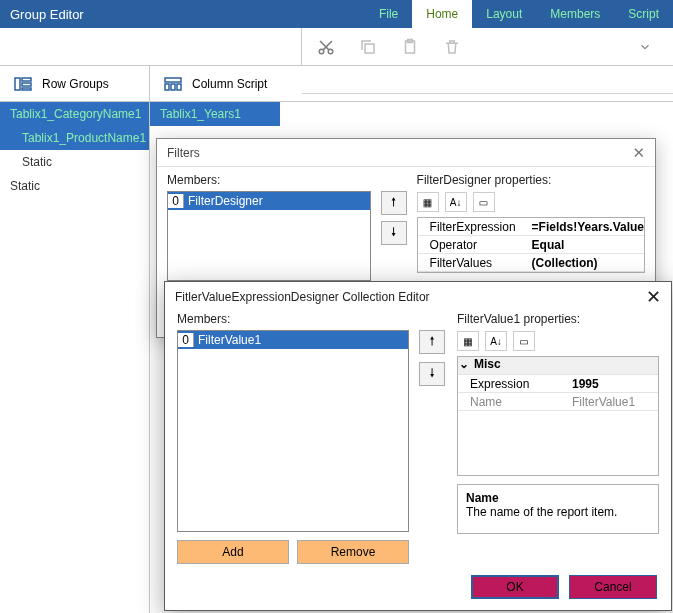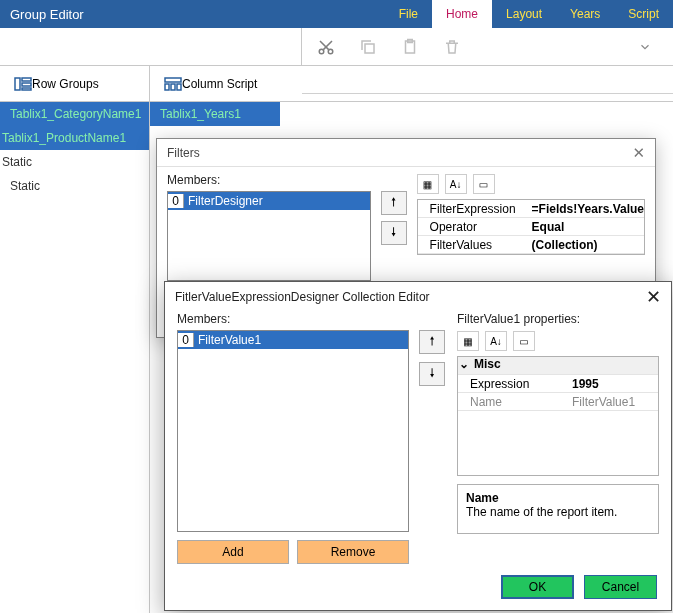--- a/index.html
+++ b/index.html
@@ -2,42 +2,42 @@
 <html><head>
 <meta charset="utf-8">
 <style>
 * { box-sizing: border-box; margin: 0; padding: 0; font-family: "Segoe UI", Tahoma, sans-serif; font-size: 12px; }
 html, body { width: 673px; height: 613px; overflow: hidden; background: #fff; }
 
 .titlebar { height: 28px; background: #2a609f; color: #fff; display: flex; align-items: center; padding-left: 10px; gap: 16px; }
 .titlebar .title { flex: 0 0 auto; font-size: 13px; }
 .titlebar .spacer { flex: 1; }
 .titlebar .menu { display: flex; align-items: stretch; height: 28px; }
-.titlebar .menu .item { display: flex; align-items: center; padding: 0 14px; color: #fde047; cursor: pointer; }
-.titlebar .menu .item.active { background: #fff; color: #be185d; }
+.titlebar .menu .item { display: flex; align-items: center; padding: 0 14px; color: #86efac; cursor: pointer; }
+.titlebar .menu .item.active { background: #fff; color: #4d7c0f; }
 
 .toolbar-row { height: 38px; background: #fff; display: flex; align-items: center; border-bottom: 1px solid #c8c8c8; }
 .toolbar-row .left { width: 302px; height: 100%; border-right: 1px solid #c8c8c8; }
 .toolbar-row .right { flex: 1; display: flex; align-items: center; padding-left: 14px; gap: 22px; }
 .tool-icon { width: 20px; height: 20px; color: #7e7e7e; display: flex; align-items: center; justify-content: center; }
 .tool-icon.disabled { color: #bfbfbf; }
 .chev { margin-left: auto; margin-right: 18px; color: #888; }
 
 .groups-header { height: 36px; display: flex; border-bottom: 1px solid #c8c8c8; }
-.gh-left, .gh-right { display: flex; align-items: center; padding-left: 14px; }
+.gh-left, .gh-right { display: flex; align-items: center; gap: 10px; padding-left: 14px; }
 .gh-left { width: 150px; border-right: 1px solid #c8c8c8; }
 .gh-right { flex: 1; }
 .gh-icon { width: 18px; height: 14px; color: #2a609f; }
 
 .groups-body { display: flex; height: calc(613px - 28px - 38px - 36px); position: relative; }
 .gb-left { width: 150px; border-right: 1px solid #c8c8c8; }
 .gb-right { flex: 1; position: relative; }
 .tree-item { height: 24px; display: flex; align-items: center; padding-left: 10px; color: #333; }
 .tree-item.sel { background: #2e6fc0; color: #86efac; }
-.tree-item.lvl1 { padding-left: 2px; }
+.tree-item.lvl1 { padding-left: 22px; }
 
 .ruler-area { position: absolute; left: 152px; top: 0; right: 0; height: 28px; background: #fff; border-bottom: 1px solid #d0d0d0; }
 
 
 .filters-dialog {
   position: absolute; left: 156px; top: 138px; width: 500px; height: 200px;
   background: #fff; border: 1px solid #888; box-shadow: 0 4px 18px rgba(0,0,0,0.25);
 }
 .dlg-title { height: 28px; display: flex; align-items: center; padding: 0 10px; color: #444; border-bottom: 1px solid #e0e0e0; }
 .dlg-title .x { margin-left: auto; color: #777; font-size: 15px; cursor: pointer; }
@@ -78,36 +78,36 @@
 .ce-list .row.sel .idx { background: #fff; color: #000; }
 .ce-btns { display: flex; gap: 8px; margin-top: 8px; }
 .ce-btns button { flex: 1; height: 24px; border: 1px solid #aaa; background: #fdba74; cursor: pointer; }
 .ce-mid { width: 28px; display: flex; flex-direction: column; gap: 8px; margin-top: 18px; }
 .ce-mid button { width: 26px; height: 24px; border: 1px solid #aaa; background: #f3f3f3; cursor: pointer; }
 .ce-right { flex: 1; display: flex; flex-direction: column; }
 .ce-propgrid { border: 1px solid #b0b0b0; background: #fff; height: 120px; }
 .ce-desc { margin-top: 8px; border: 1px solid #b0b0b0; padding: 6px 8px; height: 50px; }
 .ce-desc .dn { font-weight: bold; }
 .ce-footer { height: 46px; display: flex; align-items: center; justify-content: flex-end; gap: 10px; padding-right: 14px; }
-.ce-footer button { width: 73px; height: 24px; border: 1px solid #2a609f; background: #22c55e; cursor: pointer; }
+.ce-footer button { width: 88px; height: 24px; border: 1px solid #2a609f; background: #be185d; cursor: pointer; }
 .ce-footer button.primary { border: 2px solid #2a609f; }
 
 svg { display: block; }
 </style>
 </head>
 <body>
 
 <div class="titlebar">
   <span class="title">Group Editor</span>
   <span class="spacer"></span>
   <div class="menu">
     <div class="item">File</div>
     <div class="item active">Home</div>
     <div class="item">Layout</div>
-    <div class="item">Years</div>
+    <div class="item">Members</div>
     <div class="item">Script</div>
   </div>
 </div>
 
 <div class="toolbar-row">
   <div class="left"></div>
   <div class="right">
     <span class="tool-icon">
       <svg width="18" height="18" viewBox="0 0 24 24" fill="none" stroke="currentColor" stroke-width="2">
           <circle cx="6" cy="18" r="3"></circle>
@@ -192,20 +192,21 @@
           <span class="idx">0</span>
           <span style="padding-left:4px">FilterDesigner</span>
         </div>
       </div>
     </div>
     <div class="updown">
       <button>🠕</button>
       <button>🠗</button>
     </div>
     <div class="props-col">
+      <div class="label">FilterDesigner properties:</div>
       <div class="prop-toolbar">
         <span class="pti">▦</span>
         <span class="pti">A↓</span>
         <span class="pti">▭</span>
       </div>
       <div class="prop-grid">
         <div class="prop-row">
             <span class="pn">FilterExpression</span>
             <span class="pv">=Fields!Years.Value</span>
           </div>

